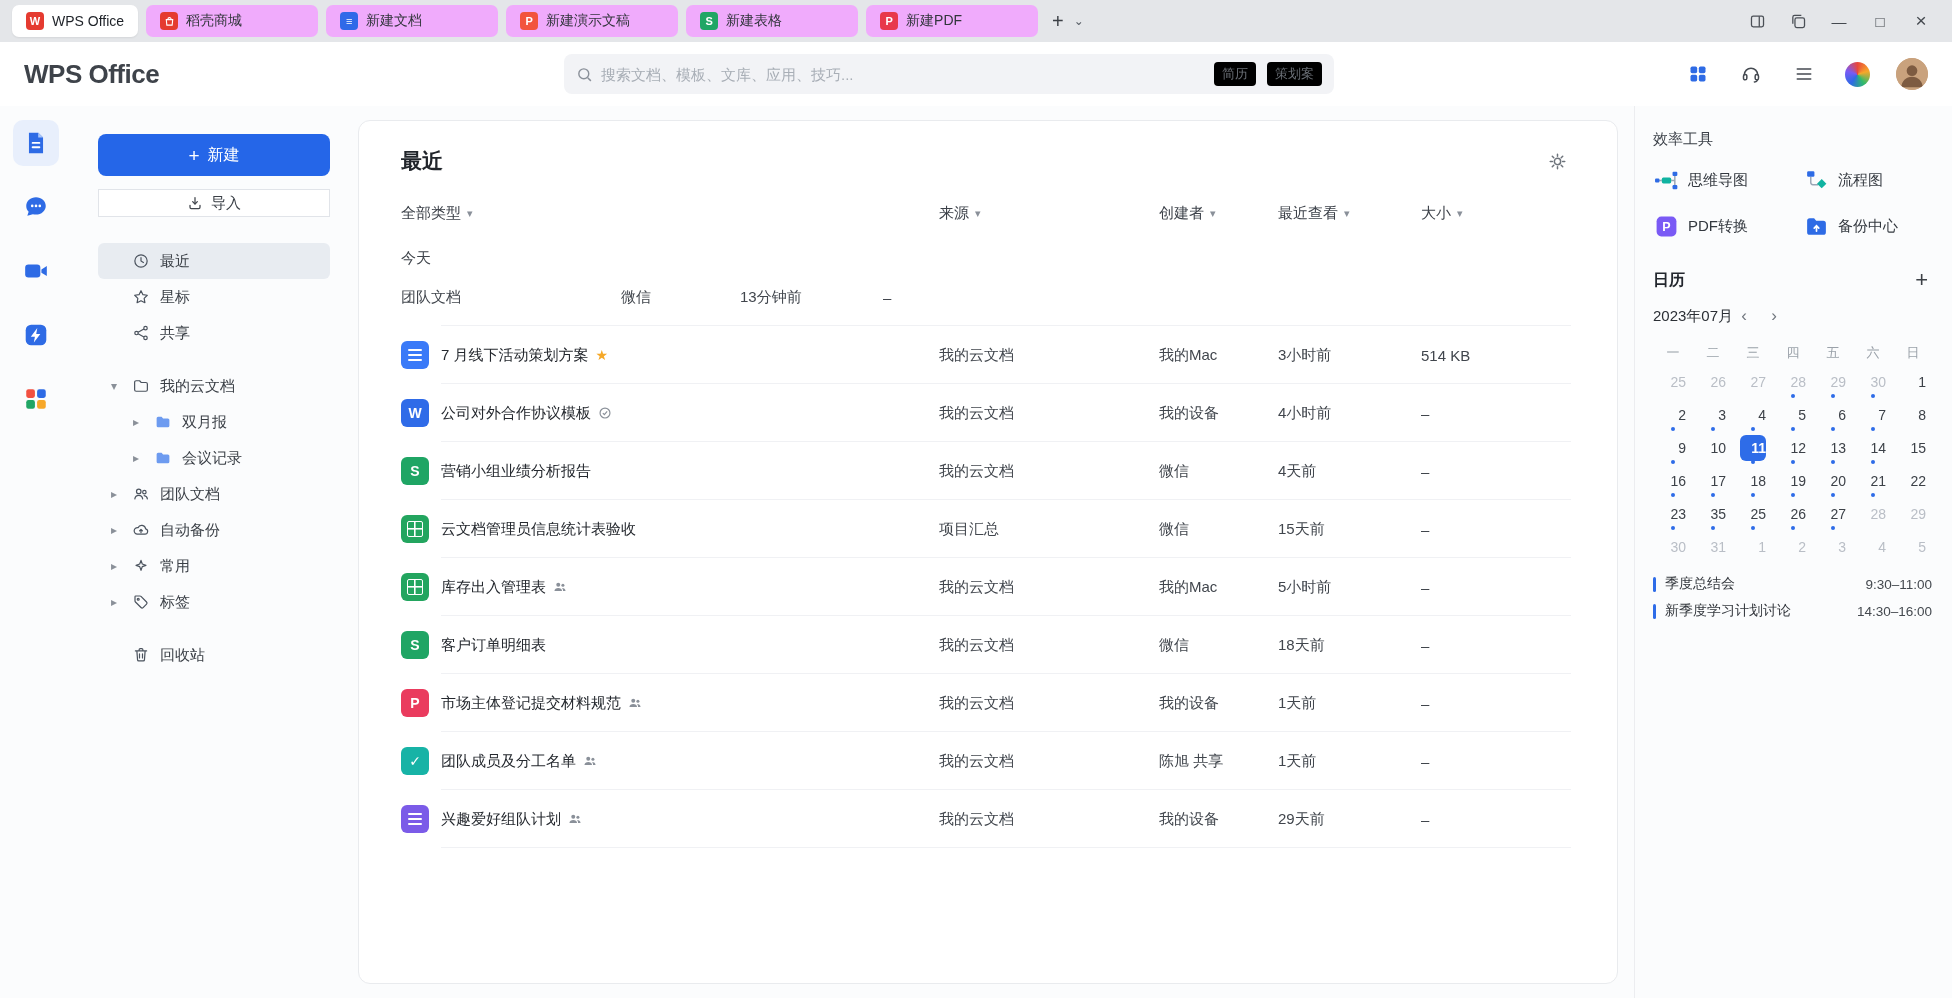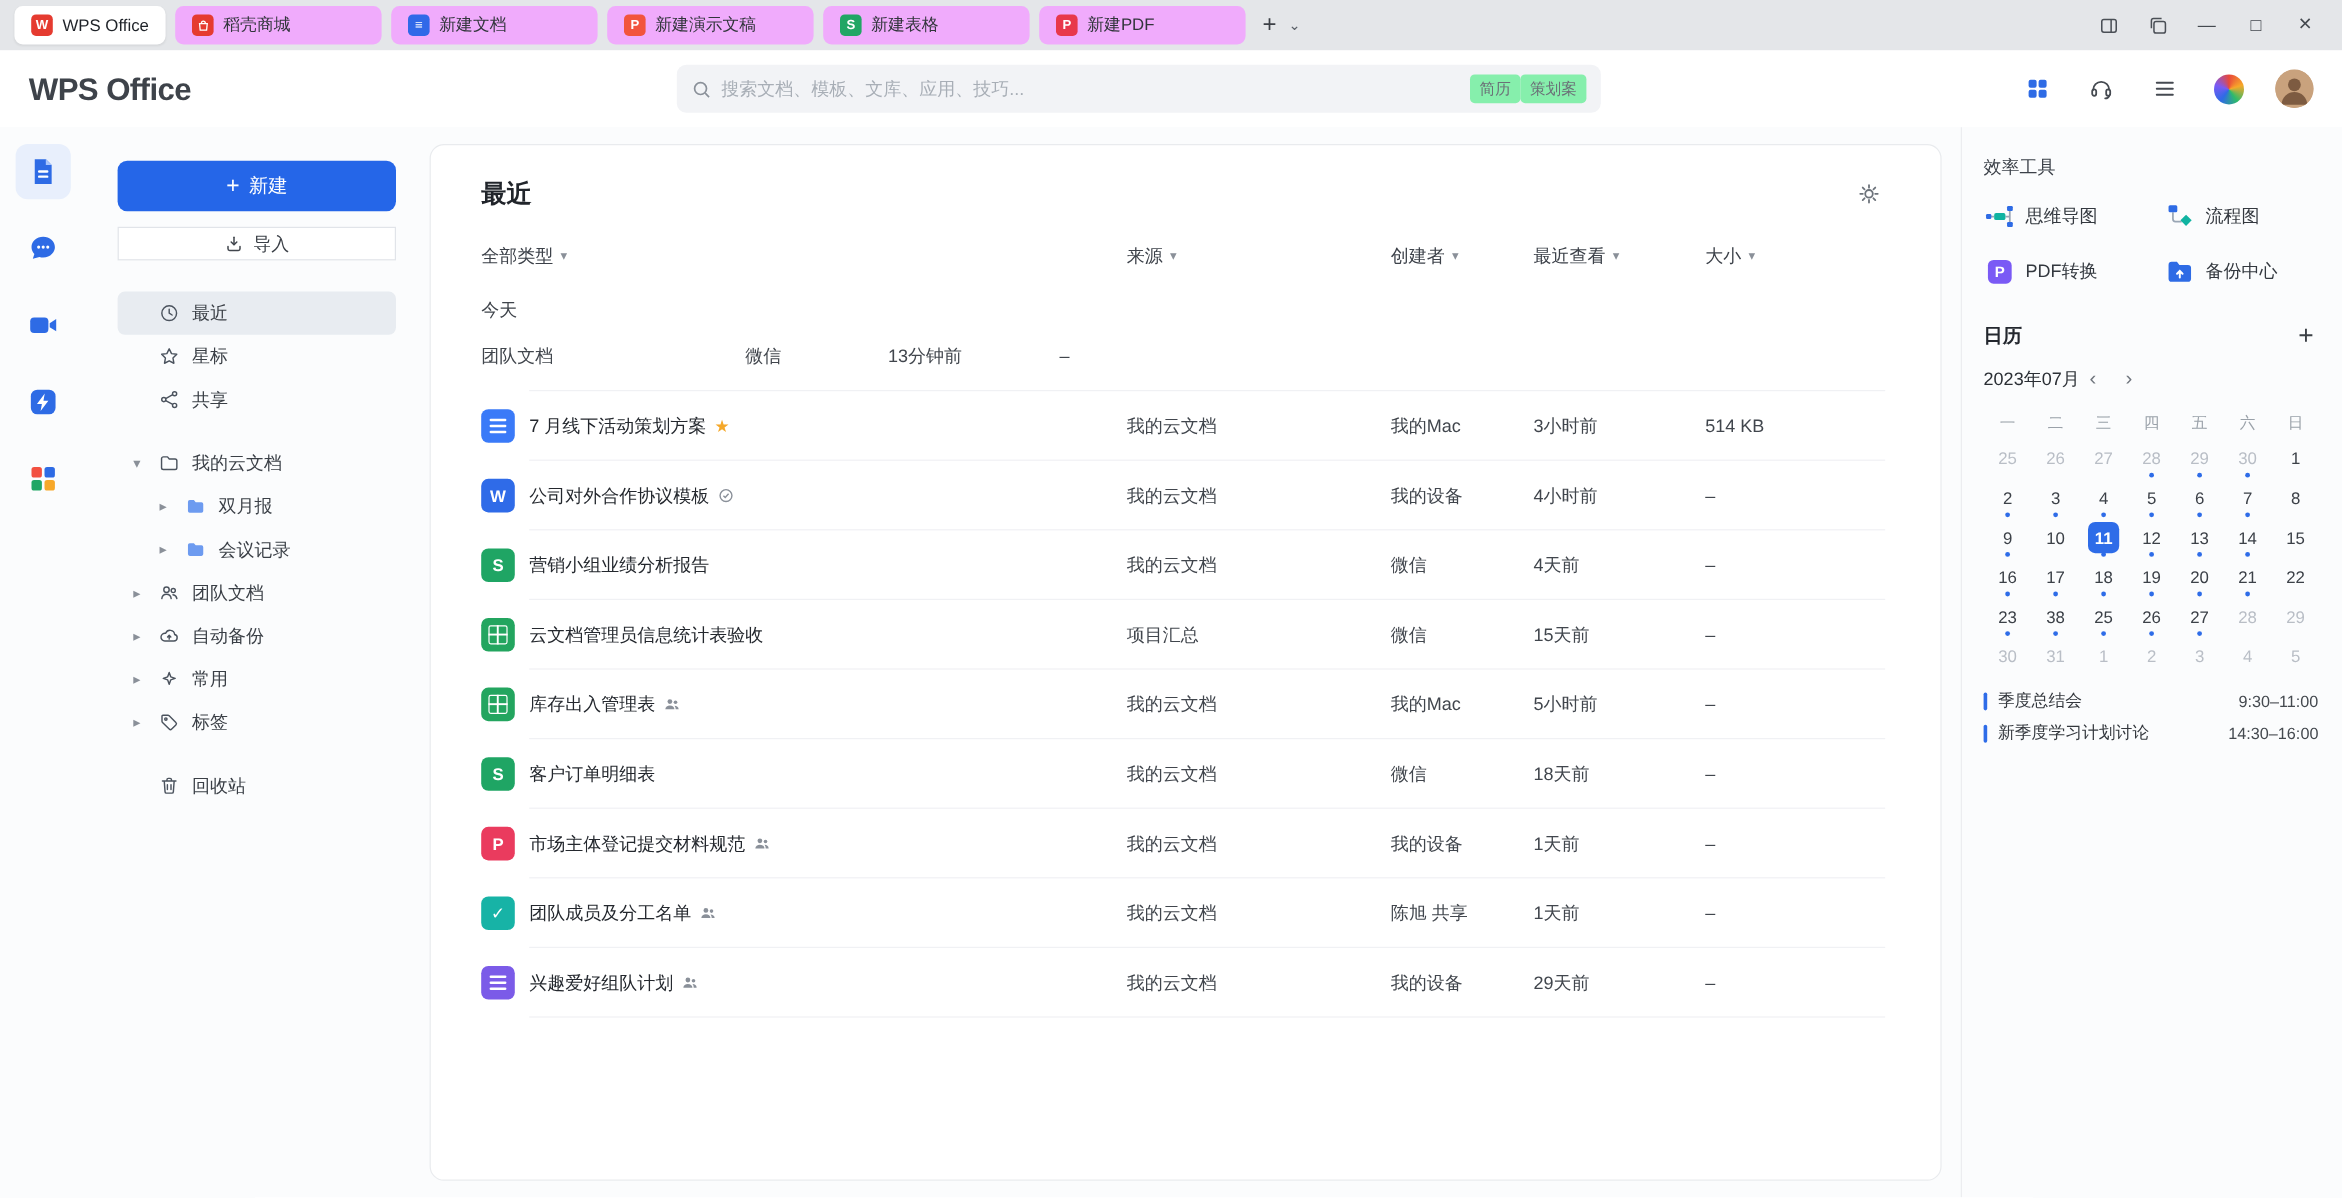--- a/index.html
+++ b/index.html
@@ -18,21 +18,21 @@
   .win-controls{margin-left:auto;display:flex;align-items:center;gap:15px;padding-right:6px}
   .wc{width:26px;height:26px;display:flex;align-items:center;justify-content:center;color:#44494f;font-size:15px}
   .wc.close{font-size:19px}
 
   
   .header{height:64px;background:#fff;display:flex;align-items:center;padding:0 24px;flex:none}
   .logo{font-size:26px;font-weight:700;color:#3e434a;letter-spacing:-.5px;width:230px;flex:none}
   .search{width:770px;height:40px;background:#f2f3f6;border-radius:8px;display:flex;align-items:center;padding:0 12px;margin:0 auto}
   .search input{flex:1;border:0;background:transparent;outline:none;font-size:15px;color:#31353b;margin-left:8px;font-family:inherit}
   .search input::placeholder{color:#a8aeb6}
-  .search-tag{font-size:13px;color:#6b7077;background:#86efac;border-radius:4px;padding:3px 8px;margin-left:0;white-space:nowrap}
+  .search-tag{font-size:13px;color:#6b7077;background:#000000;border-radius:4px;padding:3px 8px;margin-left:11px;white-space:nowrap}
   .hdr-icons{display:flex;align-items:center;gap:25px;margin-left:40px}
   .hdr-btn{display:flex;align-items:center;justify-content:center;width:28px;height:28px}
   .vip{width:25px;height:25px;border-radius:50%;background:conic-gradient(#e8483b,#f7a829,#2fbb6a,#2e6be5,#7a5af5,#e8483b)}
   .avatar{width:32px;height:32px;border-radius:50%;overflow:hidden;background:#c9a27d}
 
   
   .bodyrow{flex:1;display:flex;min-height:0}
 
   
   .rail{width:72px;flex:none;display:flex;flex-direction:column;align-items:center;padding-top:14px;gap:18px}
@@ -89,21 +89,21 @@
   .cal-head{display:flex;align-items:center;justify-content:space-between;margin-top:30px}
   .cal-title{font-size:16px;font-weight:700;color:#23272e}
   .cal-add{font-size:22px;color:#3c4046;line-height:1;padding:0 4px}
   .cal-month{display:flex;align-items:center;justify-content:flex-start;margin-top:14px;font-size:15px;color:#2b2f35}
   .cal-nav{display:flex;gap:8px}
   .cal-nav span{width:22px;height:22px;display:flex;align-items:center;justify-content:center;color:#70767e;font-size:17px}
   .cal-weekdays,.cal-grid{display:grid;grid-template-columns:repeat(7,40px)}
   .cal-weekdays{margin-top:14px}
   .wd{height:24px;display:flex;align-items:center;justify-content:center;font-size:13px;color:#9aa1a9}
   .cal-cell{height:33px;position:relative;display:flex;align-items:center;justify-content:center}
-  .cal-num{width:26px;height:26px;line-height:26px;text-align:center;border-radius:6px;font-size:14px;color:#3c4148}
+  .cal-num{width:26px;height:26px;line-height:26px;text-align:right;border-radius:6px;font-size:14px;color:#3c4148}
   .cal-cell.muted .cal-num{color:#b9bec6}
   .cal-cell.selected .cal-num{background:#2e6ce8;color:#fff;font-weight:700}
   .cal-dot{position:absolute;bottom:0;left:50%;margin-left:-2px;width:4px;height:4px;border-radius:50%;background:#2e6ce8}
   .events{margin-top:12px;display:flex;flex-direction:column;gap:9px}
   .event{display:flex;align-items:center;gap:9px}
   .event-bar{width:3px;height:15px;border-radius:2px;background:#2e6ce8;flex:none}
   .event-title{flex:1;font-size:14px;color:#33373d;white-space:nowrap;overflow:hidden}
   .event-time{font-size:13.5px;color:#44494f;white-space:nowrap}
 </style>
 </head>
@@ -816,21 +816,21 @@
             <span class="cal-num">22</span>
 
           </div>
 
           <div class="cal-cell">
             <span class="cal-num">23</span>
             <span class="cal-dot"></span>
           </div>
 
           <div class="cal-cell">
-            <span class="cal-num">38</span>
+            <span class="cal-num">35</span>
             <span class="cal-dot"></span>
           </div>
 
           <div class="cal-cell">
             <span class="cal-num">25</span>
             <span class="cal-dot"></span>
           </div>
 
           <div class="cal-cell">
             <span class="cal-num">26</span>

